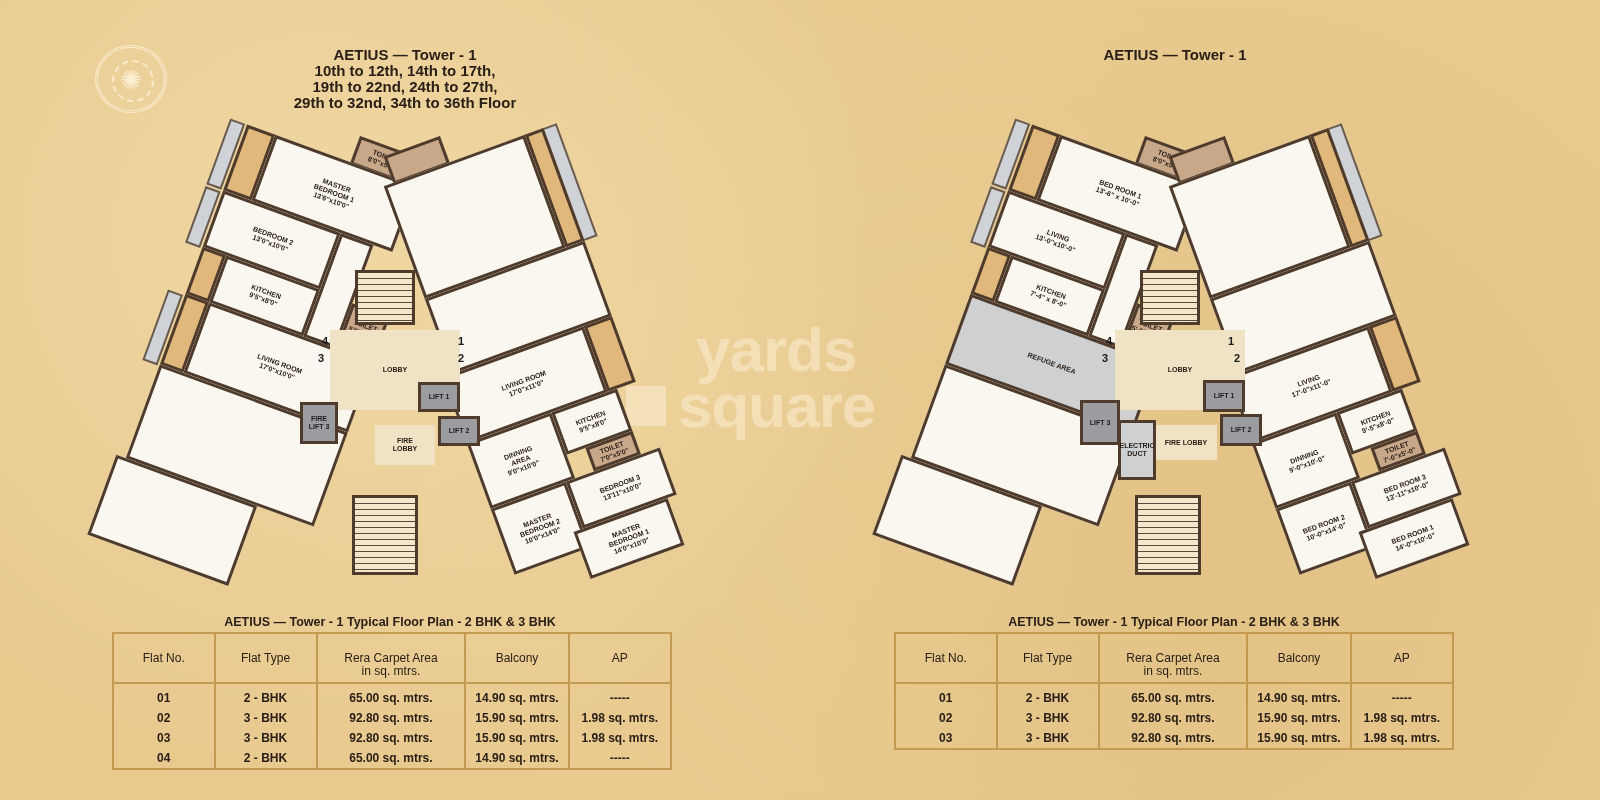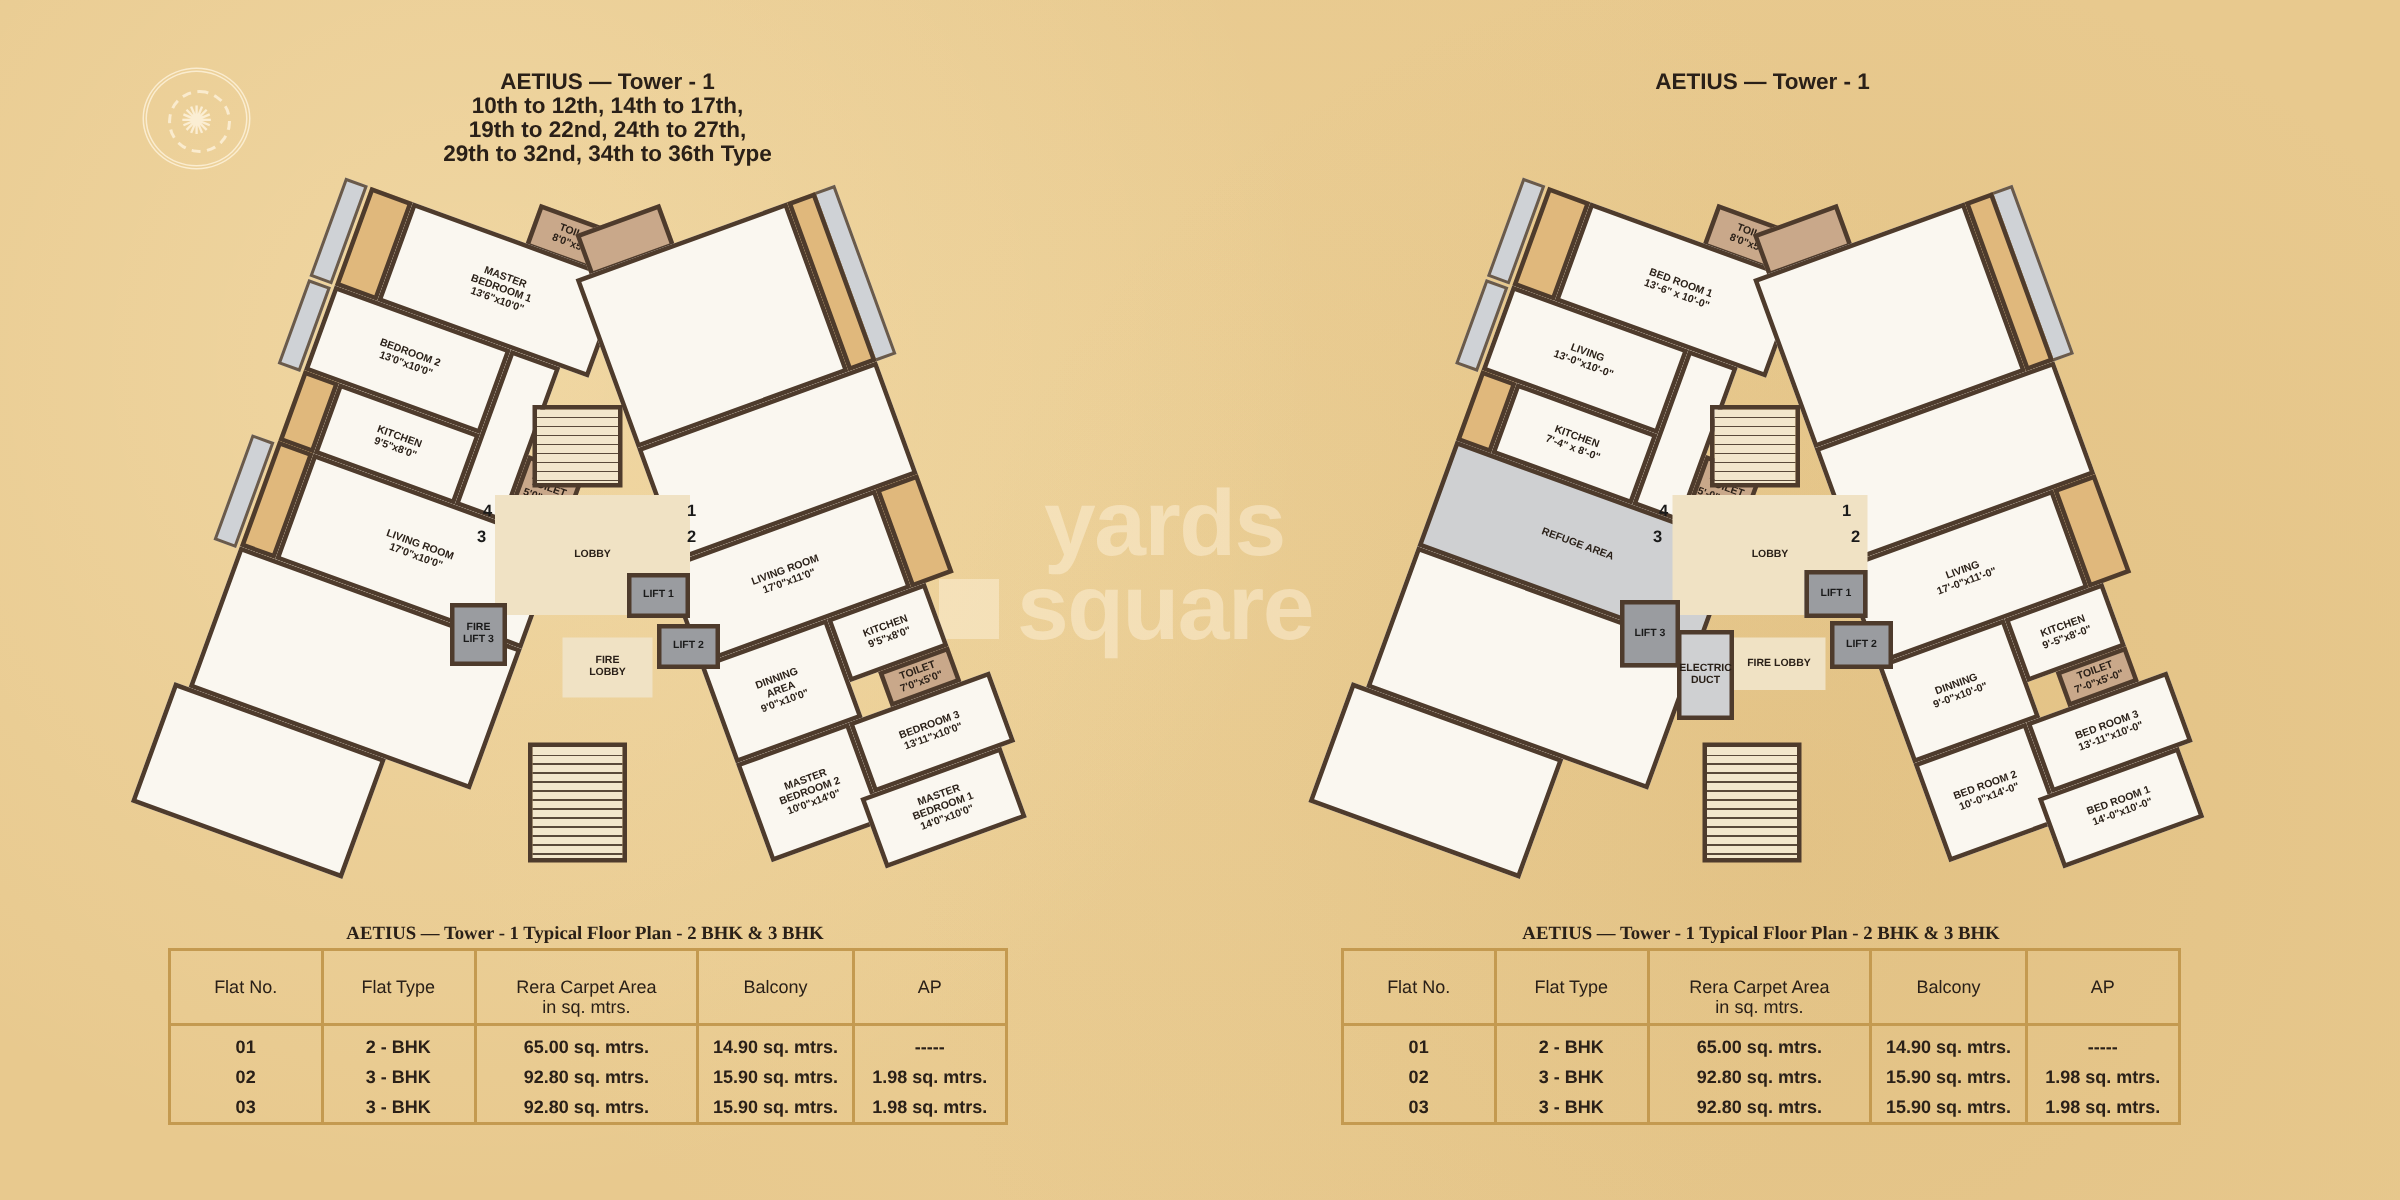--- a/index.html
+++ b/index.html
@@ -25,21 +25,21 @@
   .toilet{background:#c9a88a;}
   .balc{background:#e0b87c;}
   .chajja{background:#cfd2d6;border:2px solid #6a5a4a;}
   .lift{background:#9a9ca0;color:#1a1a1a;}
   .lobby{background:#f0e2c4;border:none;}
   .refuge{background:#cfd0d2;}
   .num{position:absolute;font-size:11px;font-weight:bold;color:#1a1a1a;}
   .stair{position:absolute;background:repeating-linear-gradient(180deg,#f3e7cc 0 5px,#5a4a3a 5px 6px);border:3px solid #4e3b2c;box-sizing:border-box;}
   .wm{position:absolute;left:626px;top:322px;font-weight:bold;color:rgba(255,245,225,.45);font-size:62px;line-height:56px;letter-spacing:-1px;}
   .wm .sq{display:inline-block;width:40px;height:40px;background:rgba(255,245,225,.45);margin-right:12px;vertical-align:top;margin-top:8px;}
-  .caption{position:absolute;font-weight:bold;font-size:12.5px;color:#2a2018;text-align:center;font-family:Liberation Serif, serif;}
+  .caption{position:absolute;font-weight:bold;font-size:12.5px;color:#2a2018;text-align:center;}
   table{position:absolute;border-collapse:collapse;font-size:12px;}
   th,td{border:2px solid #c49a50;text-align:center;padding:0 3px;}
   th{font-weight:normal;height:30px;vertical-align:top;line-height:13px;padding-top:18px;}
   td{font-weight:bold;height:20px;border-top:none;border-bottom:none;}
   tbody tr:first-child td{padding-top:4px;}
   tbody tr:last-child td{border-bottom:2px solid #c49a50;}
 </style>
 </head>
 <body>
 
@@ -47,21 +47,21 @@
   <div style="padding-left:70px">yards</div>
   <div><span class="sq"></span><span>square</span></div>
 </div>
 
 <div id="left" class="panel">
   <div class="emblem"></div>
   <div class="title" style="left:250px;top:47px;width:310px;">
     <div>AETIUS — Tower - 1</div>
     <div>10th to 12th, 14th to 17th,</div>
     <div>19th to 22nd, 24th to 27th,</div>
-    <div>29th to 32nd, 34th to 36th Type</div>
+    <div>29th to 32nd, 34th to 36th Floor</div>
   </div>
 
   <div class="plan">
 
     <div style="position:absolute;left:170px;top:120px;width:210px;height:470px;transform:rotate(20deg);transform-origin:50% 50%;">
       <div class="room toilet" style="left:110px;top:0;width:60px;height:30px;white-space:pre">TOILET
 8'0"x5'0"</div>
       <div class="room chajja" style="left:-18px;top:28px;width:16px;height:70px;"></div>
       <div class="room balc" style="left:0;top:28px;width:30px;height:70px;"></div>
       <div class="room" style="left:30px;top:28px;width:150px;height:70px;white-space:pre">MASTER
@@ -152,20 +152,27 @@
           <td>15.90 sq. mtrs.</td>
           <td>1.98 sq. mtrs.</td>
         </tr>
       <tr>
           <td>03</td>
           <td>3 - BHK</td>
           <td>92.80 sq. mtrs.</td>
           <td>15.90 sq. mtrs.</td>
           <td>1.98 sq. mtrs.</td>
         </tr>
+      <tr>
+          <td>04</td>
+          <td>2 - BHK</td>
+          <td>65.00 sq. mtrs.</td>
+          <td>14.90 sq. mtrs.</td>
+          <td>-----</td>
+        </tr>
     </tbody>
   </table>
 </div>
 
 <div id="right" class="panel">
   <div class="title" style="left:170px;top:47px;width:410px;">
     <div>AETIUS — Tower - 1</div>
   </div>
 
   <div class="plan">

